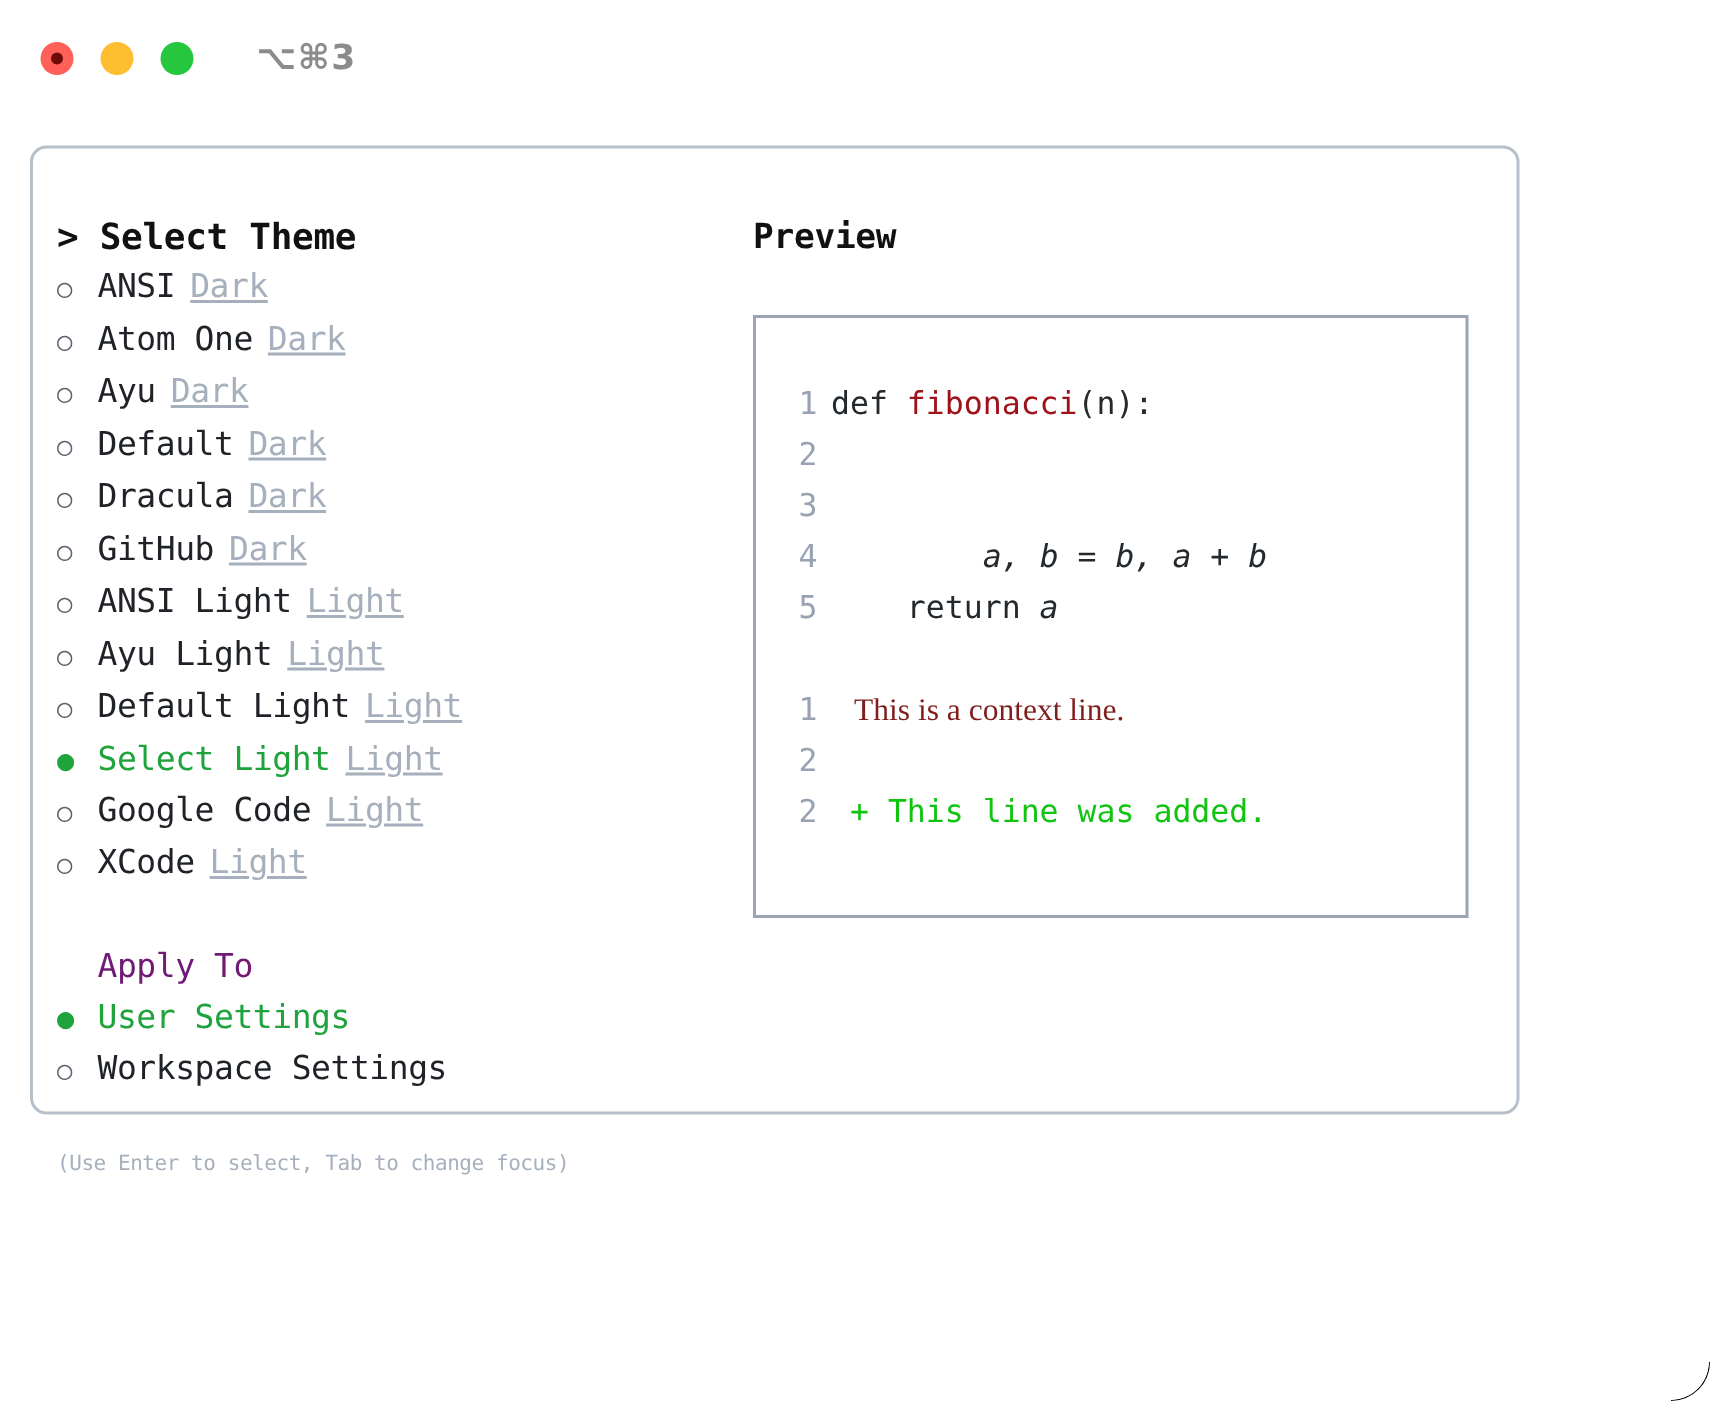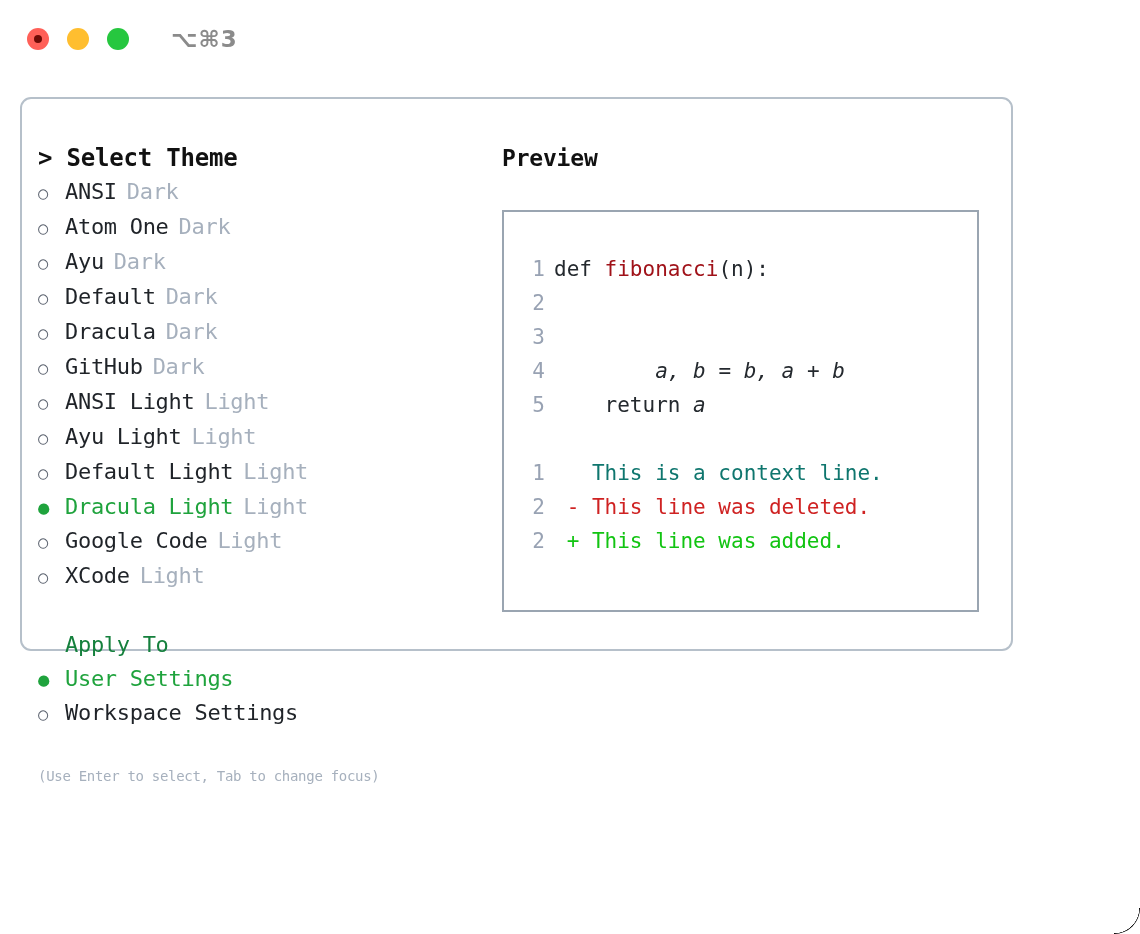--- a/index.html
+++ b/index.html
@@ -70,21 +70,21 @@
     color: #8b8b8b;
     letter-spacing: 1px;
   }
 
   
   .outer-panel {
     position: absolute;
     left: 20px;
     top: 97px;
     width: 993px;
-    height: 554px;
+    height: 646px;
     border: 2px solid #b6c0ca;
     border-radius: 11px;
     box-sizing: border-box;
     background: #ffffff;
   }
 
   .panel-inner {
     position: relative;
     width: 100%;
     height: 100%;
@@ -128,25 +128,26 @@
   }
   .opt-label {
     color: #1f2328;
     letter-spacing: -0.3px;
   }
   .opt-row.selected .opt-label { color: #1fa33d; }
   .opt-cat {
     color: #a6b0bd;
     margin-left: 10px;
     letter-spacing: -0.3px;
+    text-decoration: underline;
   }
 
   .group-label {
     font-size: 22px;
-    color: #15803d;
+    color: #701a75;
     line-height: 34px;
     padding-left: 27px;
     white-space: pre;
     letter-spacing: -0.3px;
   }
 
   .spacer-row { height: 34px; }
 
   .hint-text {
     margin-top: 28px;
@@ -198,21 +199,21 @@
   }
   .code-text { color: #24292e; }
 
   .tok-func   { color: #a01219; font-weight: 400; }
   .tok-num    { color: #0f7b78; }
   .tok-builtin{ color: #1389b4; }
   .tok-ital   { font-style: italic; }
 
   .blank-line { height: 34px; }
 
-  .diff-ctx { color: #0f766e; }
+  .diff-ctx { color: #7f1d1d; font-family: Liberation Serif, serif; }
   .diff-del { color: #cf2222; }
   .diff-add { color: #12c412; }
 
   
   .corner-mask {
     position: absolute;
     right: 0; bottom: 0;
     width: 26px; height: 26px;
     background: #000000;
     -webkit-mask-image: radial-gradient(circle 26px at 0 0, transparent 0 25px, #000 25.5px);
@@ -244,21 +245,21 @@
         <div id="theme-list">
             <div class="opt-row"><span class="opt-marker">○</span><span class="opt-label">ANSI</span><span class="opt-cat">Dark</span></div>
             <div class="opt-row"><span class="opt-marker">○</span><span class="opt-label">Atom One</span><span class="opt-cat">Dark</span></div>
             <div class="opt-row"><span class="opt-marker">○</span><span class="opt-label">Ayu</span><span class="opt-cat">Dark</span></div>
             <div class="opt-row"><span class="opt-marker">○</span><span class="opt-label">Default</span><span class="opt-cat">Dark</span></div>
             <div class="opt-row"><span class="opt-marker">○</span><span class="opt-label">Dracula</span><span class="opt-cat">Dark</span></div>
             <div class="opt-row"><span class="opt-marker">○</span><span class="opt-label">GitHub</span><span class="opt-cat">Dark</span></div>
             <div class="opt-row"><span class="opt-marker">○</span><span class="opt-label">ANSI Light</span><span class="opt-cat">Light</span></div>
             <div class="opt-row"><span class="opt-marker">○</span><span class="opt-label">Ayu Light</span><span class="opt-cat">Light</span></div>
             <div class="opt-row"><span class="opt-marker">○</span><span class="opt-label">Default Light</span><span class="opt-cat">Light</span></div>
-            <div class="opt-row selected"><span class="opt-marker sel">●</span><span class="opt-label">Dracula Light</span><span class="opt-cat">Light</span></div>
+            <div class="opt-row selected"><span class="opt-marker sel">●</span><span class="opt-label">Select Light</span><span class="opt-cat">Light</span></div>
             <div class="opt-row"><span class="opt-marker">○</span><span class="opt-label">Google Code</span><span class="opt-cat">Light</span></div>
             <div class="opt-row"><span class="opt-marker">○</span><span class="opt-label">XCode</span><span class="opt-cat">Light</span></div>
           </div>
 
         <div class="spacer-row"></div>
 
         <div class="group-label">Apply To</div>
 
         <div id="apply-list">
             <div class="opt-row selected"><span class="opt-marker sel">●</span><span class="opt-label">User Settings</span></div>
@@ -275,21 +276,21 @@
           <div id="code-block">
               <div class="code-line"><span class="lineno">1</span><span class="code-text"><span>def </span><span class="tok-func">fibonacci</span><span>(n):</span></span></div>
               <div class="code-line"><span class="lineno">2</span></div>
               <div class="code-line"><span class="lineno">3</span></div>
               <div class="code-line"><span class="lineno">4</span><span class="code-text"><span>        </span><span class="tok-ital">a, b</span><span> = </span><span class="tok-ital">b, a + b</span></span></div>
               <div class="code-line"><span class="lineno">5</span><span class="code-text"><span>    return </span><span class="tok-ital">a</span></span></div>
             </div>
           <div class="blank-line"></div>
           <div id="diff-block">
               <div class="code-line"><span class="lineno">1</span><span class="diff-ctx"><span>   </span><span>This is a context line.</span></span></div>
-              <div class="code-line"><span class="lineno">2</span><span class="diff-del"><span> - </span><span>This line was deleted.</span></span></div>
+              <div class="code-line"><span class="lineno">2</span></div>
               <div class="code-line"><span class="lineno">2</span><span class="diff-add"><span> + </span><span>This line was added.</span></span></div>
             </div>
         </div>
       </div>
 
     </div>
   </div>
 
   <div class="corner-mask"></div>
 </div>

